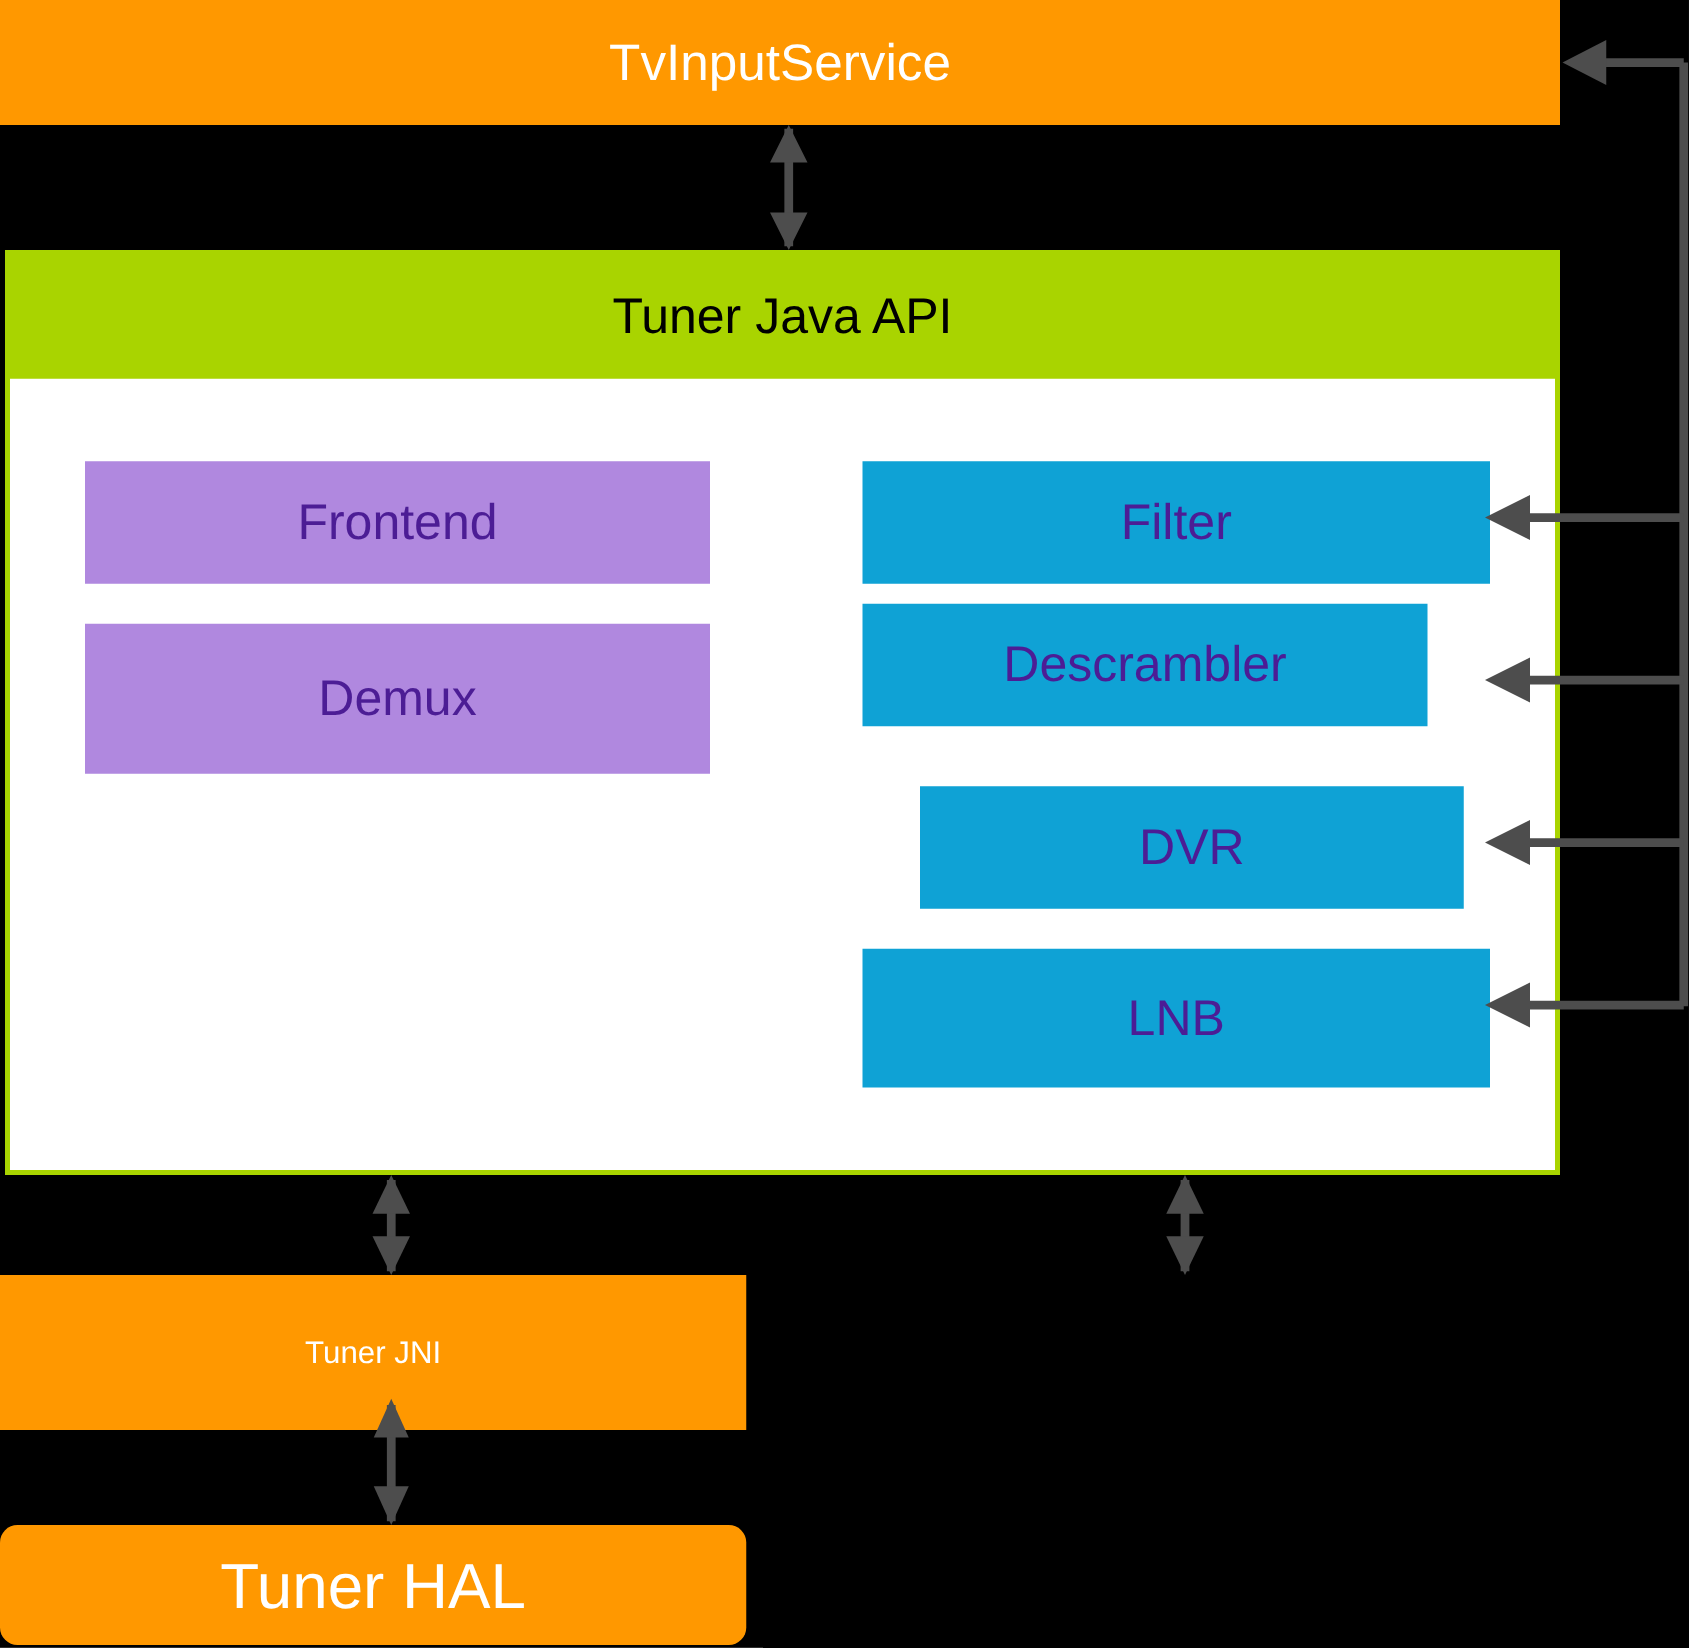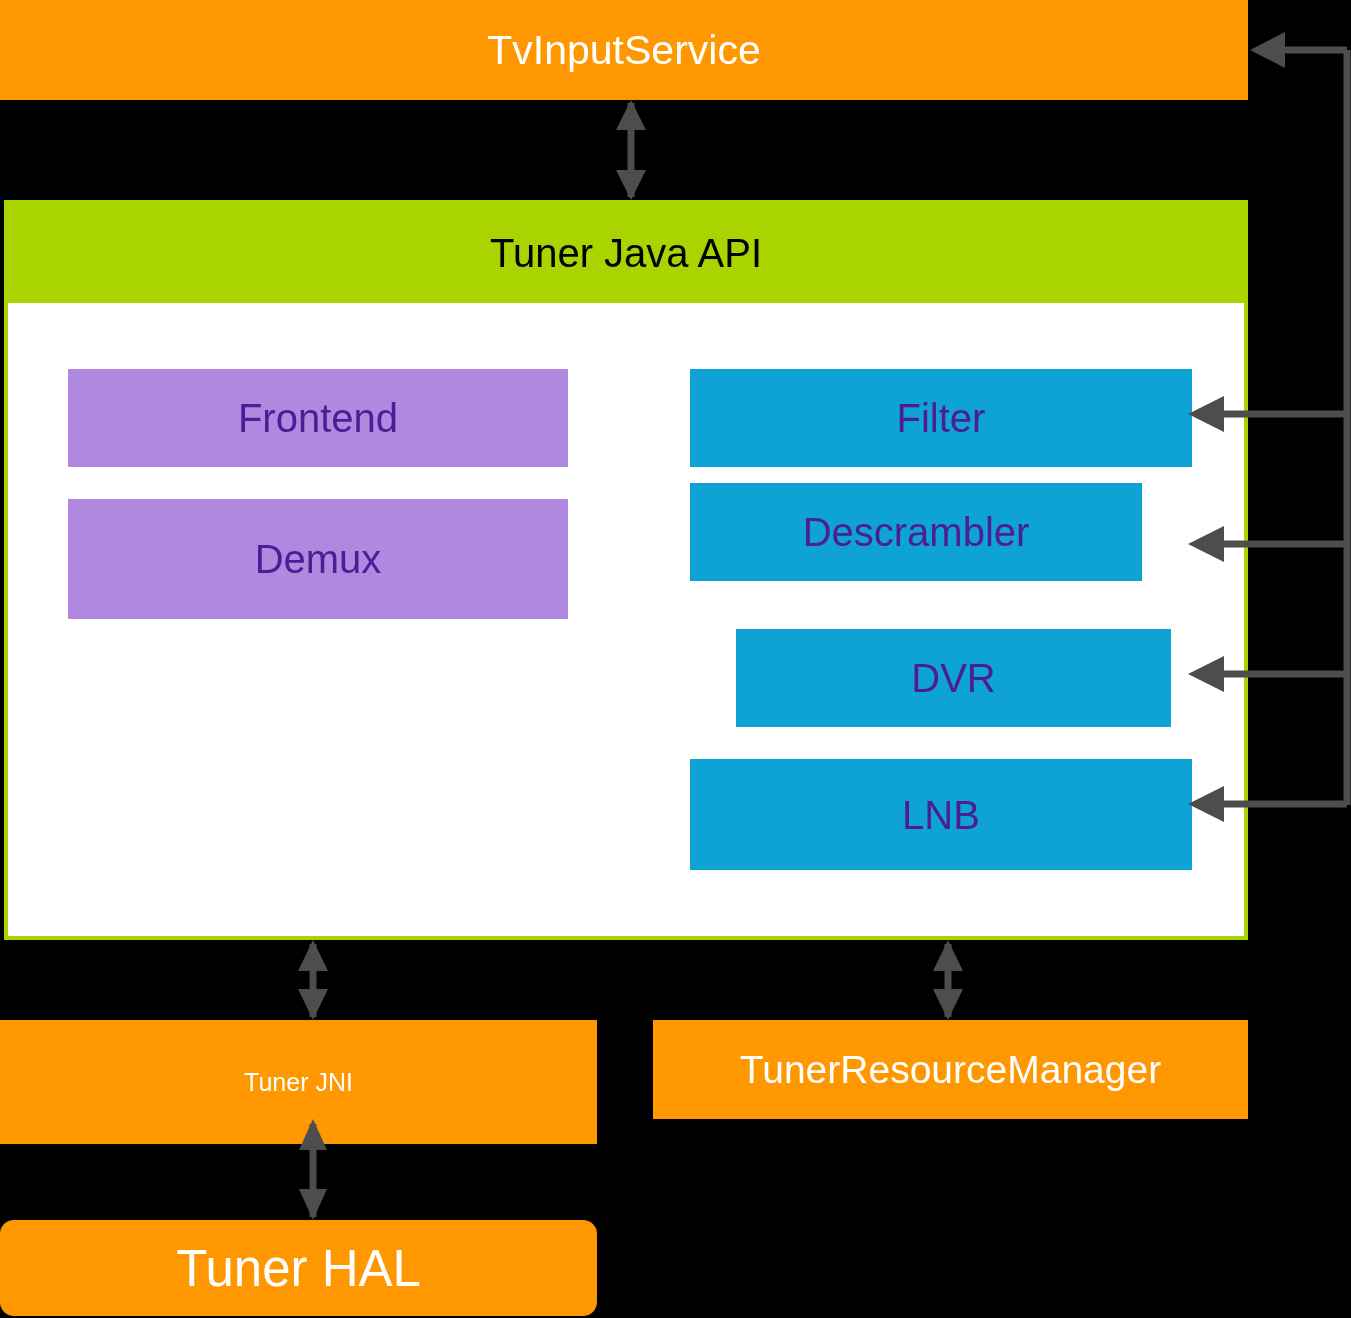--- a/index.html
+++ b/index.html
@@ -127,23 +127,20 @@
     <div class="box blue" id="lnb">
       <span>LNB</span>
     </div>
 
   </div>
 
   <div class="box orange" id="tuner-jni">
     <span>Tuner JNI</span>
   </div>
 
-  <div class="box orange" id="tuner-resource-manager">
-    <span>TunerResourceManager</span>
-  </div>
 
   <div class="box orange" id="tuner-hal">
     <span>Tuner HAL</span>
   </div>
 
   <svg id="connectors" viewBox="0 0 1351 1318" width="1351" height="1318">
     <defs>
       <marker id="arrowUp" markerWidth="12" markerHeight="12" refX="6" refY="10" orient="auto-start-reverse" markerUnits="userSpaceOnUse">
         <path d="M0,10 L6,0 L12,10 Z" fill="#4d4d4d"></path>
       </marker>

